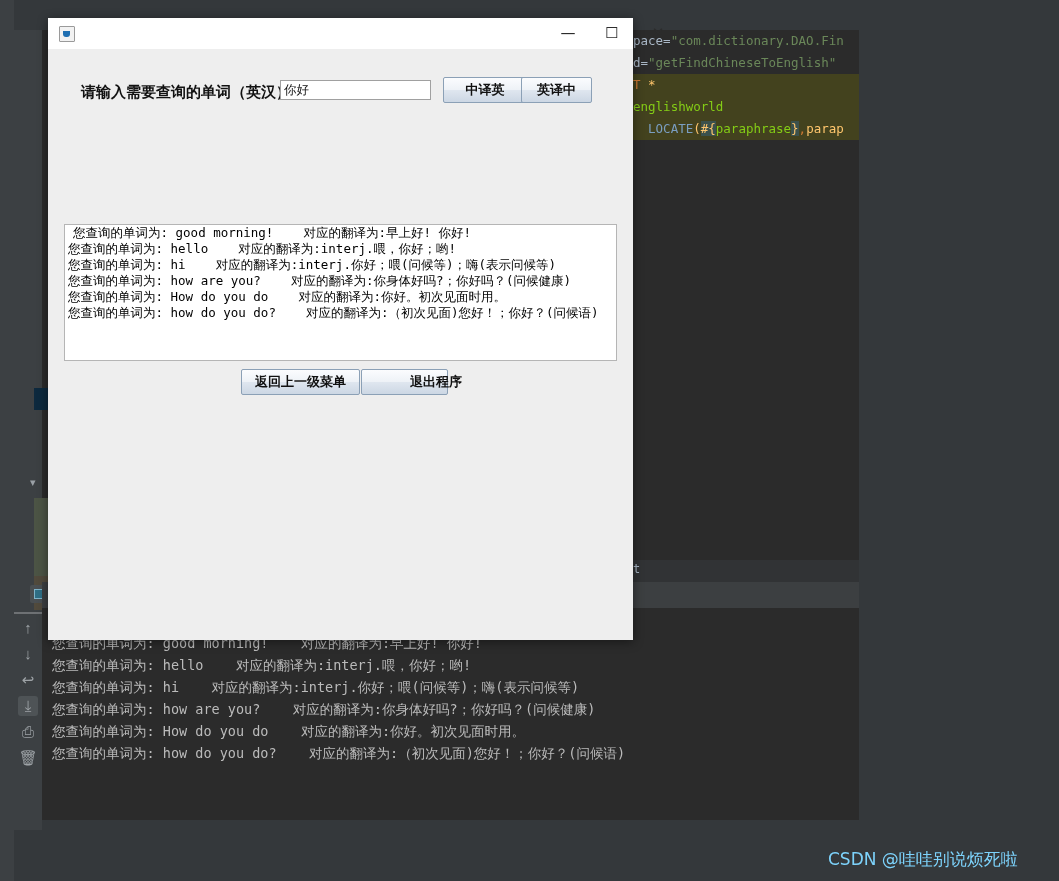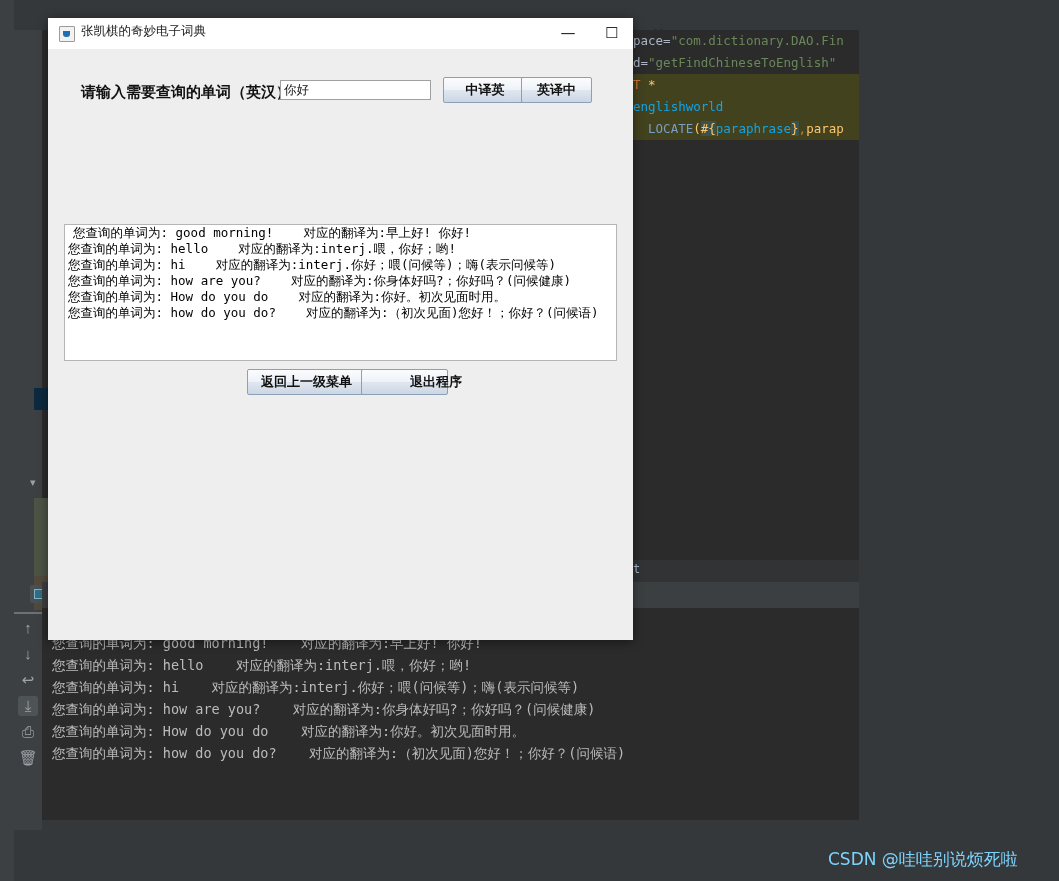--- a/index.html
+++ b/index.html
@@ -130,21 +130,21 @@
     white-space: pre;
   }
   #code-editor .cl {
     position: absolute;
     left: 0;
     width: 226px;
     height: 22px;
   }
   .tok-str { color: #6a8759; }
   .tok-attr { color: #a9b7c6; margin-top: 48px; }
-  .tok-plain { color: #0ea5e9; }
+  .tok-plain { color: #84cc16; }
   .tok-kw { color: #cc7832; }
   .tok-fn { color: #7a9ec2; }
   .tok-param { color: #ffc66d; }
   .tok-comma { color: #cc7832; }
   .hl-sql { background: #43421e; }
   .hl-brace { background: #3b514d; }
 
   #editor-bottom-bar {
     position: absolute;
     left: 633px; top: 560px;
@@ -302,21 +302,21 @@
     color: #000000;
     font-family: "DejaVu Sans Mono", "DejaVu Sans", monospace;
     font-size: 12.5px;
     line-height: 16px;
     white-space: pre;
     padding-left: 3px;
     height: 16px;
   }
   #result-area .rline.first { padding-left: 8px; }
 
-  #btn-back { left: 199px; top: 320px; width: 119px; }
+  #btn-back { left: 193px; top: 320px; width: 119px; }
   #btn-exit { left: 313px; top: 320px; width: 87px; padding-left: 48px; }
 
   
   #watermark {
     position: absolute;
     left: 828px; top: 848px;
     color: #7dd3fc;
     font-size: 17px;
     white-space: nowrap;
     font-family: "DejaVu Sans", sans-serif;
@@ -366,21 +366,20 @@
       <div class="cline">您查询的单词为: how are you?    对应的翻译为:你身体好吗?；你好吗？(问候健康)</div>
       <div class="cline">您查询的单词为: How do you do    对应的翻译为:你好。初次见面时用。</div>
       <div class="cline">您查询的单词为: how do you do?    对应的翻译为:（初次见面)您好！；你好？(问候语)</div>
     </div>
 </div>
 
 <div id="swing-dialog">
 
   <div id="dialog-titlebar">
     <div id="dialog-title-icon"></div>
-    <div id="dialog-title-text">张凯棋的奇妙电子词典</div>
     <div class="winctl" id="btn-min">—</div>
     <div class="winctl" id="btn-max">☐</div>
     <div class="winctl" id="btn-close">✕</div>
   </div>
 
   <div id="dialog-body">
 
     <div id="query-label">请输入需要查询的单词（英汉）：</div>
 
     <input id="query-input" type="text" value="你好" style="">

